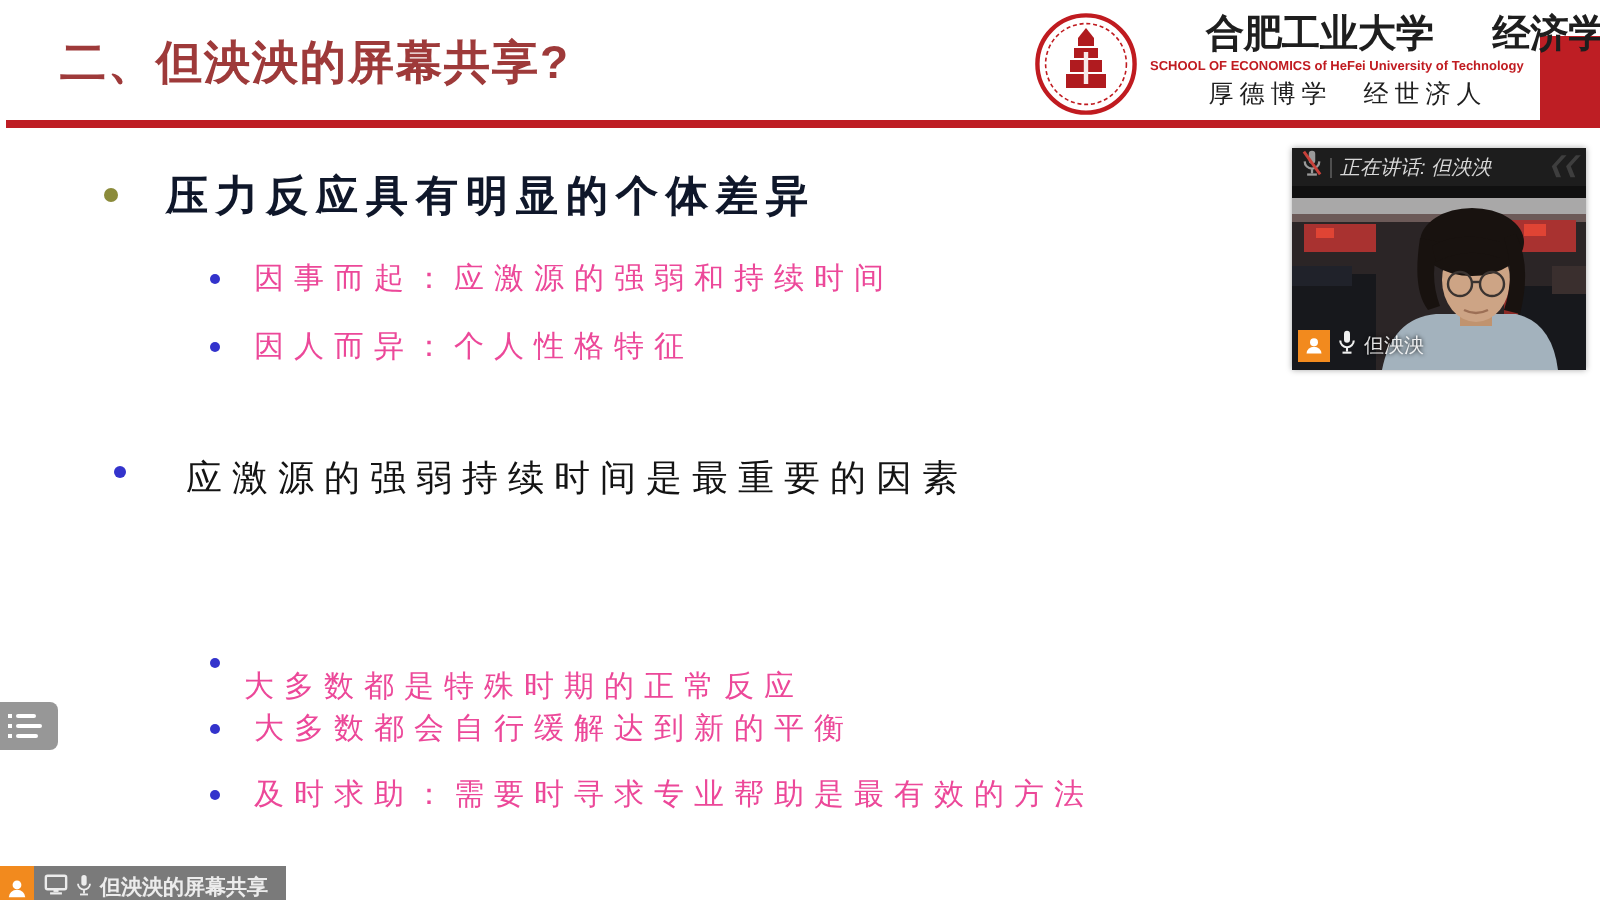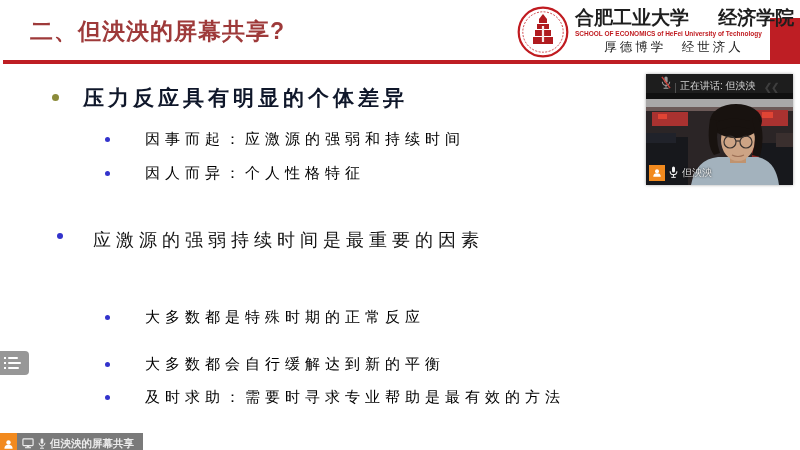--- a/index.html
+++ b/index.html
@@ -9,52 +9,52 @@
   
   .slide-title { position:absolute; left:30px; top:16px; font-size:23px; font-weight:bold;
                  letter-spacing:1px; color:#9E3A3A; white-space:nowrap; }
   .title-rule { position:absolute; left:3px; right:0; top:60px; height:4px; background:#BE1E24; }
   .corner-flag { position:absolute; right:0; top:18px; width:30px; height:42px; background:#BE1E24; }
 
   
   .logo { position:absolute; left:517px; top:6px; display:flex; gap:6px; align-items:flex-start; }
   .logo-text { width:198px; }
   .logo-row1 { font-size:19px; color:#1e1e1e; white-space:nowrap; line-height:24px; }
-  .logo-row1 .uni { font-family:Liberation Serif, serif; font-weight:bold; }
+  .logo-row1 .uni { font-family:Liberation Serif, serif; font-weight:bold;margin-left:28px; }
   .logo-row1 .dept { font-weight:600;margin-left:24px; }
   .logo-row2 { font-size:6.5px; color:#C01B20; font-weight:bold; white-space:nowrap; margin-top:0px; }
   .logo-row3 { font-size:12.5px; font-family:"DejaVu Serif", serif; letter-spacing:3px;
                color:#1e1e1e; margin-top:2px; text-align:center; white-space:nowrap; }
 
   
   .row { position:absolute; display:flex; align-items:flex-start; }
   .dot { border-radius:50%; flex:none; }
 
   .h-row { left:52px; top:84px; }
   .h-row .dot { width:7px; height:7px; background:#8B8B3A; margin-top:10px; }
   .h-row .txt { margin-left:24px; font-size:21px; font-weight:bold; letter-spacing:4px; color:#0f172a; }
 
   .sub-row .dot { width:5px; height:5px; background:#3333CC; margin-top:7px; }
-  .sub-row .txt { margin-left:35px; font-family:"DejaVu Serif", serif; font-size:15px;
-                  letter-spacing:5px; color:#000000; }
+  .sub-row .txt { margin-left:17px; font-family:"DejaVu Serif", serif; font-size:15px;
+                  letter-spacing:5px; color:#ec4899; }
   .sub-row { left:105px; }
   .s1-0 { top:130px; } .s1-1 { top:164px; } .s1-2 { top:198px; }
-  .s2-0 { top:308px; } .s2-1 { top:355px; } .s2-2 { top:388px; }
+  .s2-0 { top:322px;flex-direction:column; } .s2-1 { top:355px; } .s2-2 { top:388px; }
 
   .main-row { left:57px;text-align:right; }
   .main-row .dot { width:6px; height:6px; background:#3333CC; margin-top:9px; }
   .main-row .txt { margin-left:30px; font-family:"DejaVu Serif", serif; font-size:18px;
                    letter-spacing:5px; color:#141414; line-height:31px; }
   .m-0 { top:224px; }
   .m-1 { top:258px; }
   .m-1 .txt { width:592px; }
 
   
   .webcam { position:absolute; left:646px; top:74px; width:147px; box-shadow:0 0 3px rgba(0,0,0,.35); }
-  .webcam-bar { height:19px; background:#1d1d1d; display:flex; align-items:flex-end; padding:0 15px; gap:4px; }
+  .webcam-bar { height:19px; background:#1d1d1d; display:flex; align-items:center; padding:0 5px; gap:4px;font-style:italic; }
   .bar-divider { width:1px; height:10px; background:#4f4f4f; flex:none; }
   .speaking-label { font-size:10px; color:#d8d8d8; white-space:nowrap; }
   .collapse-btn { margin-left:auto; color:#3e3e3e; font-size:11px; letter-spacing:-2px;
                   line-height:1; cursor:pointer; }
   .webcam-video { position:relative; height:92px; background:#0c4a6e; overflow:hidden; }
   .webcam-video svg.scene { position:absolute; left:0; top:0; }
   .video-label { position:absolute; left:3px; bottom:3px; display:flex; align-items:center; gap:4px; }
   .role-badge { width:16px; height:16px; background:#F28A1E; display:flex; align-items:center;
                 justify-content:center; flex:none; }
   .cam-name { font-size:10px; color:rgba(255,255,255,.88); text-shadow:0 0 2px #000; }

